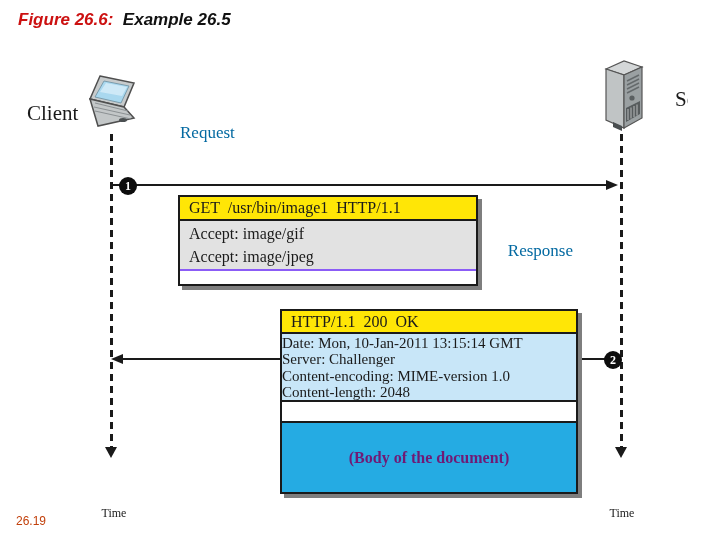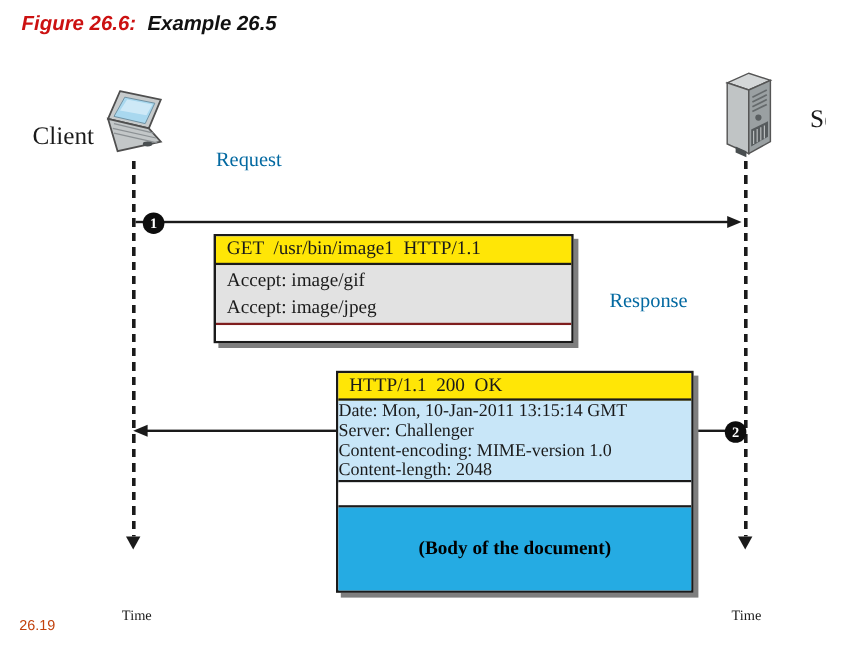--- a/index.html
+++ b/index.html
@@ -80,33 +80,33 @@
   .response-box { left:280px; top:265px; width:298px; height:185px;margin-top:44px; }
 
   .box-header {
     background:#ffe606; border-bottom:2px solid #1a1a1a;
     font-size:16px; padding-left:9px; white-space:pre;
   }
   .request-box .box-header { height:24px; line-height:22px; }
   .response-box .box-header { height:23px; line-height:21px; }
 
   .request-headers {
-    background:#e2e2e2; border-bottom:2px solid #7f1d1d;
+    background:#e2e2e2; border-bottom:2px solid #8b5cf6;
     height:50px; padding:1px 9px 0; font-size:16px; line-height:23px;
   }
   .response-headers {
     background:#c8e6f8; border-bottom:2px solid #1a1a1a;
     height:68px; padding:1px 0 0; font-size:15px; line-height:16.4px;
   }
   .blank-strip { background:#ffffff; flex:0 0 auto; }
   .request-box .blank-strip { height:13px; }
   .response-box .blank-strip { height:21px; border-bottom:2px solid #1a1a1a; }
 
   .body-block {
-    background:#25abe3; flex:1 1 auto; color:#000000; font-weight:bold;
+    background:#25abe3; flex:1 1 auto; color:#701a75; font-weight:bold;
     font-size:16px; display:flex; align-items:center; justify-content:center;
   }
 
   .footer-num {
     position:absolute; left:16px; top:514px;
     font-family:"Liberation Sans", sans-serif; font-size:12px; color:#c2410c;
   }
 </style>
 </head>
 <body>

